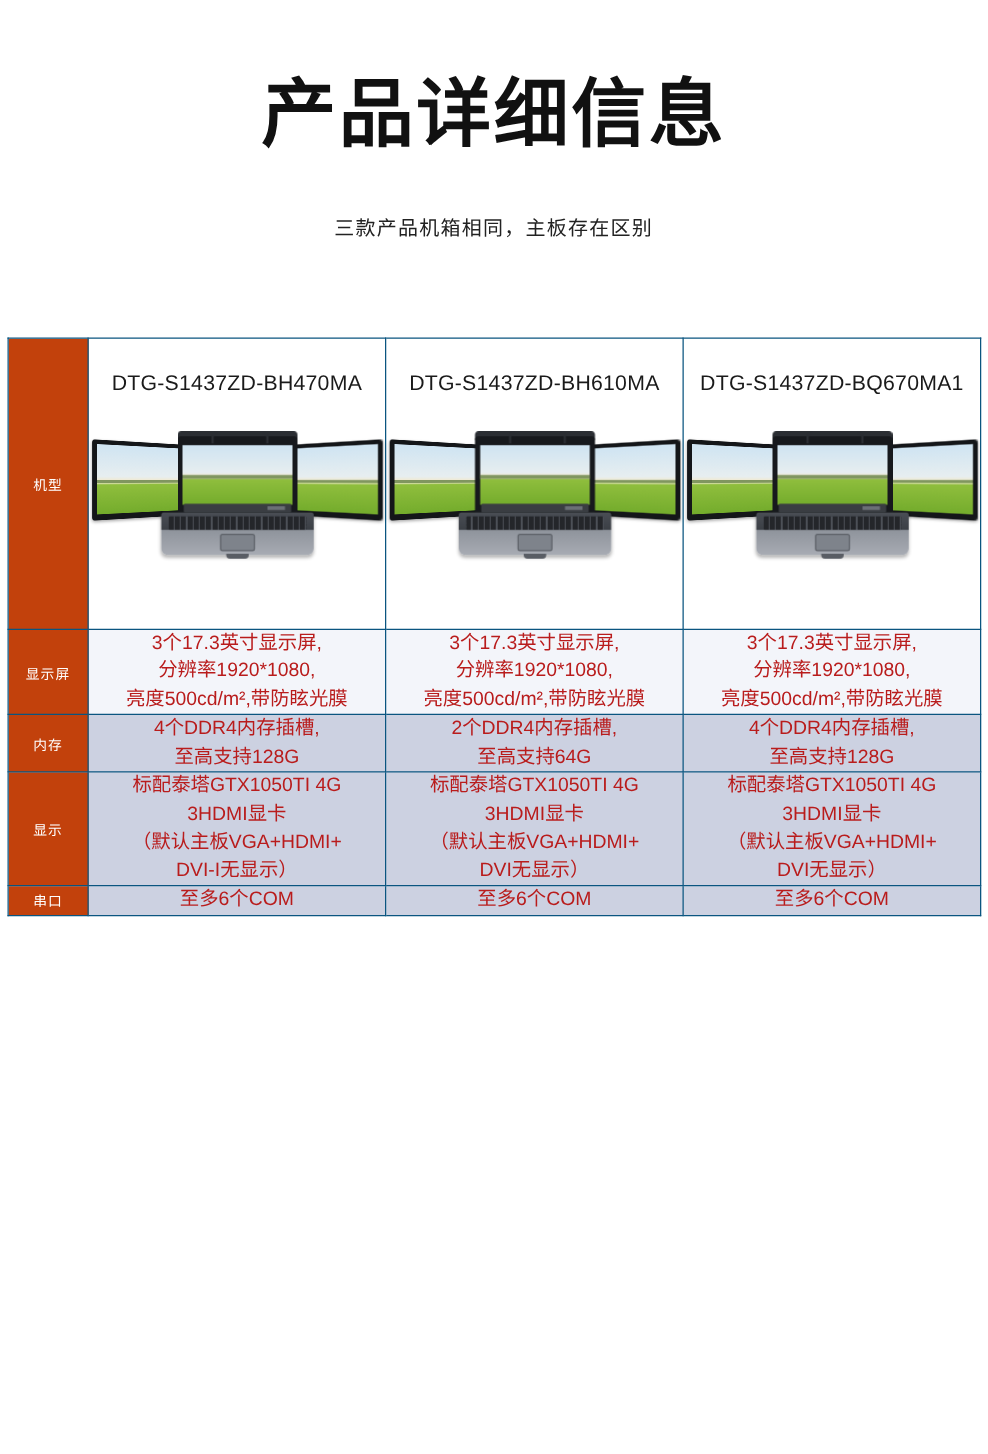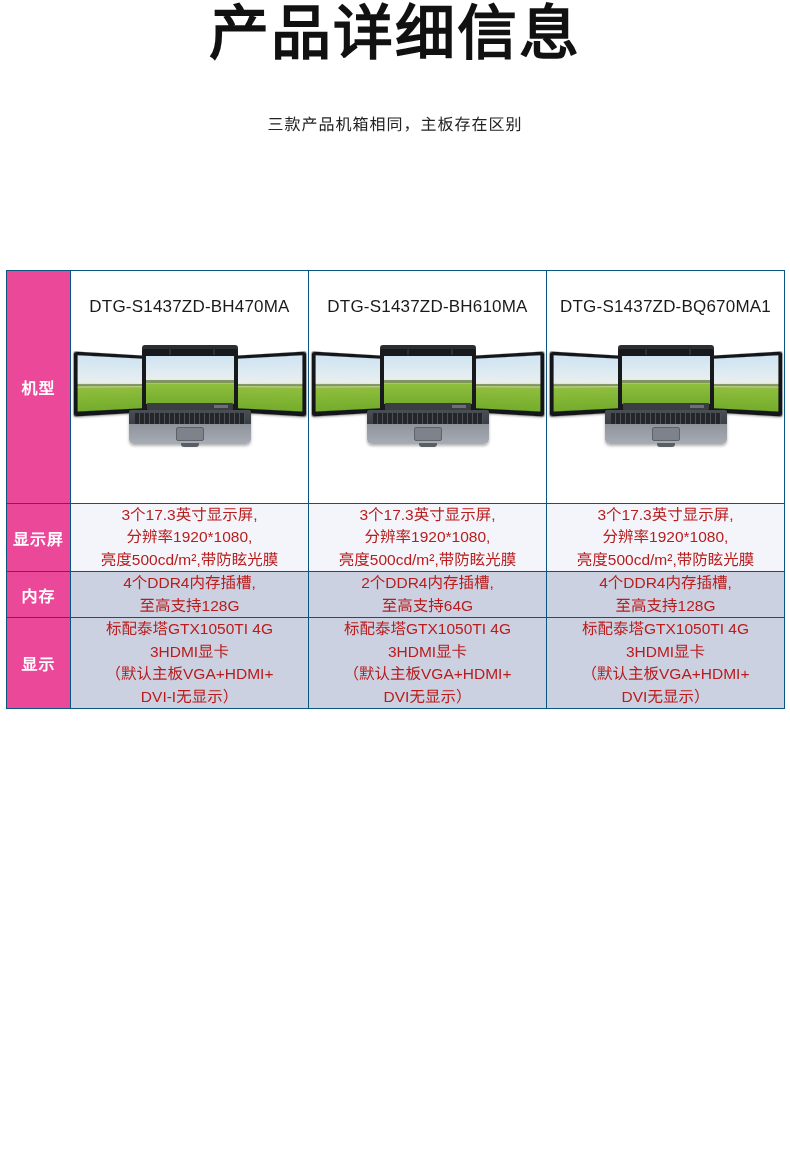--- a/index.html
+++ b/index.html
@@ -11,20 +11,21 @@
     width: 790px;
     height: 1163px;
     overflow: hidden;
     font-family: "Liberation Sans", "DejaVu Sans", sans-serif;
     color: #1a1a1a;
   }
 
   
   .header {
     text-align: center;
+    padding-top: 58px;
   }
   .page-title {
     font-size: 60px;
     font-weight: 700;
     letter-spacing: 2px;
     line-height: 1.12;
     color: #111111;
     margin: 0;
   }
   .page-subtitle {
@@ -50,24 +51,24 @@
   }
   .spec-table td {
     border: 1px solid #0a5580;
     vertical-align: middle;
     text-align: center;
     padding: 0;
   }
   
   .label-cell {
     width: 64px;
-    background: #ec4899;
+    background: #c2410c;
     color: #ffffff;
-    font-size: 16px;
-    font-weight: 700;
+    font-size: 11px;
+    font-weight: 400;
     letter-spacing: 1px;
     border-color: #0a5580 !important;
     text-align: center;
   }
   .spec-table col.c-label { width: 64px; }
   .spec-table col.c-v1 { width: 238px; }
   .spec-table col.c-v2 { width: 238px; }
   .spec-table col.c-v3 { width: 238px; }
 
   .value-cell {
@@ -406,15 +407,27 @@
             <span class="line">（默认主板VGA+HDMI+</span>
             <span class="line">DVI无显示）</span>
           </td>
           <td class="value-cell">
             <span class="line">标配泰塔GTX1050TI 4G</span>
             <span class="line">3HDMI显卡</span>
             <span class="line">（默认主板VGA+HDMI+</span>
             <span class="line">DVI无显示）</span>
           </td>
         </tr>
+        <tr class="row-dark">
+          <td class="label-cell">串口</td>
+          <td class="value-cell">
+            <span class="line">至多6个COM</span>
+          </td>
+          <td class="value-cell">
+            <span class="line">至多6个COM</span>
+          </td>
+          <td class="value-cell">
+            <span class="line">至多6个COM</span>
+          </td>
+        </tr>
       </tbody>
   </table>
 </div>
 
 </body></html>

